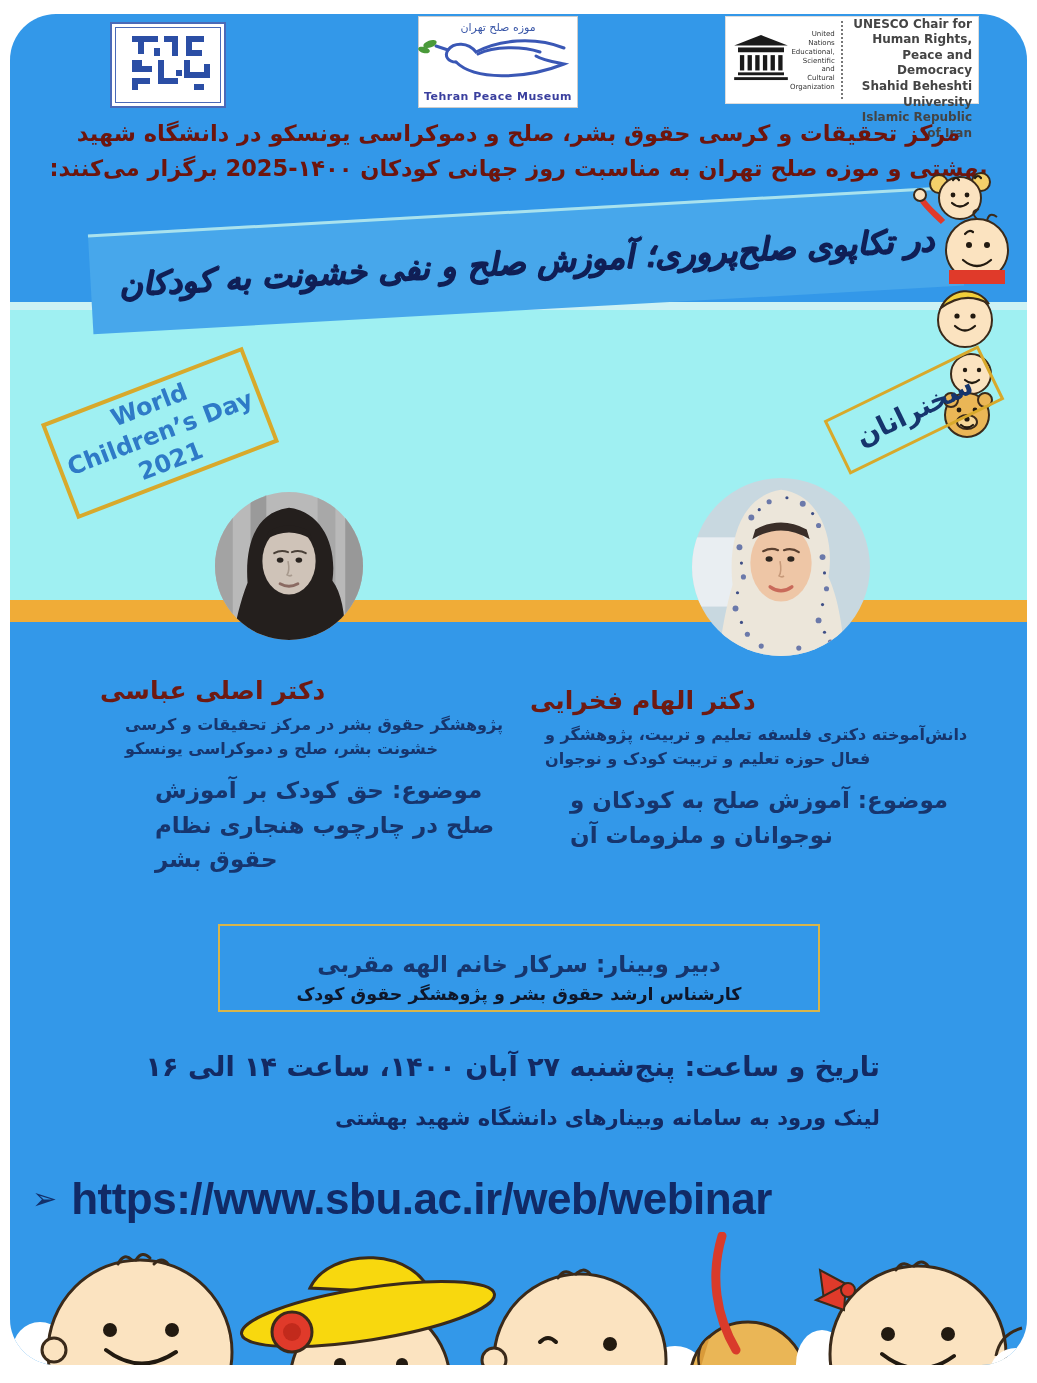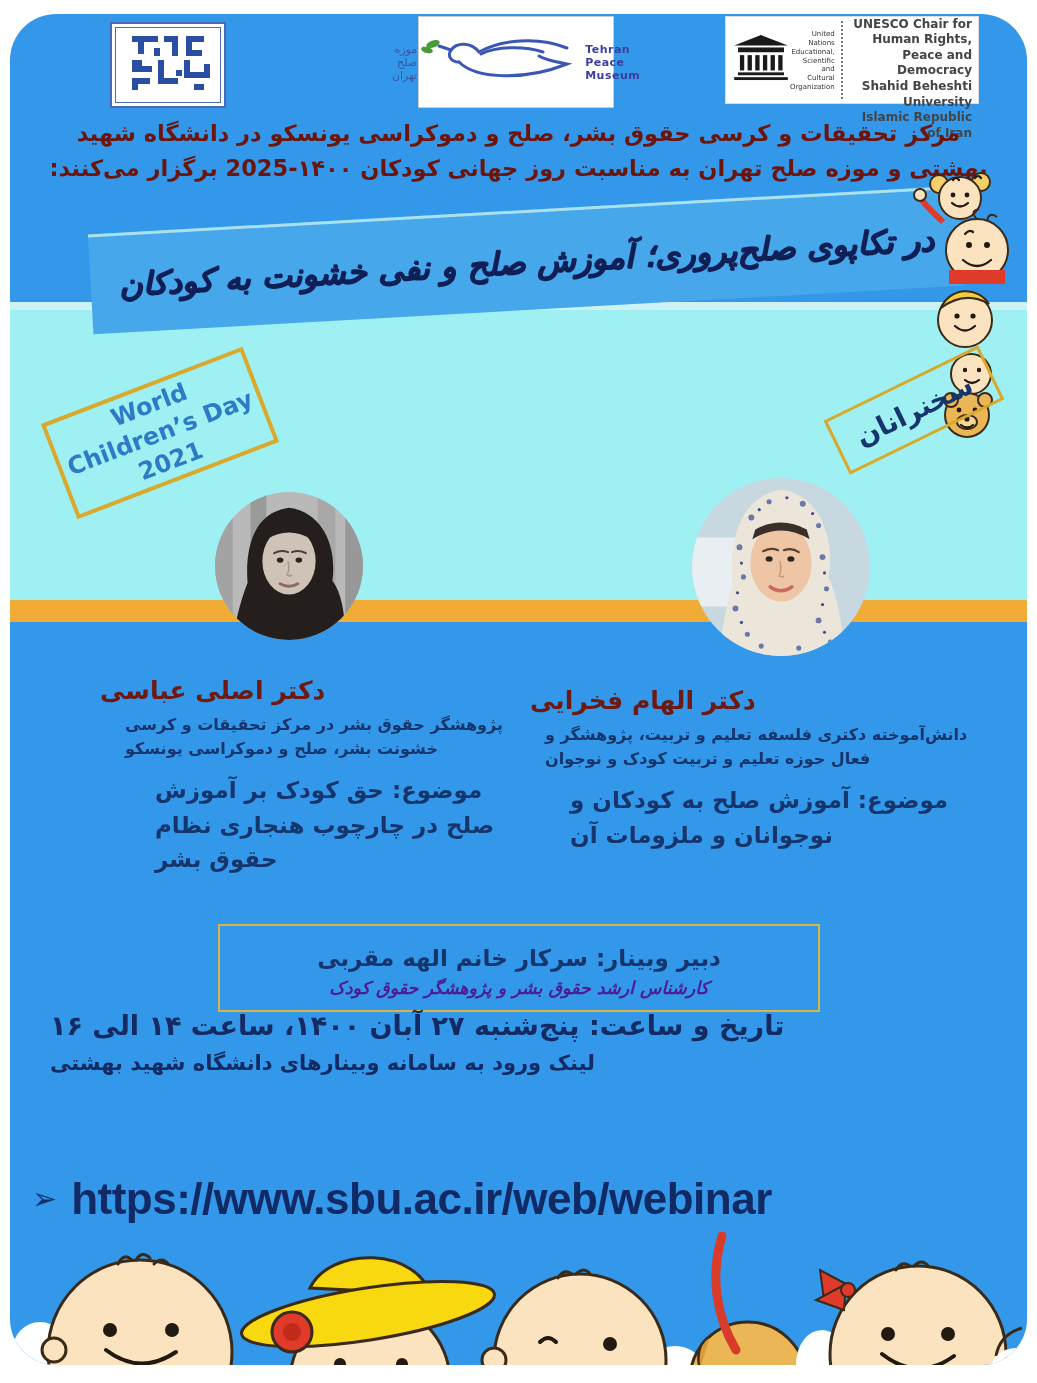--- a/index.html
+++ b/index.html
@@ -11,21 +11,21 @@
     background:#3398e9; border-radius:46px; overflow:hidden;
   }
   
   .pale-strip { position:absolute; left:0; top:288px; width:100%; height:16px; background:#ccf2f4; }
   .cyan-band  { position:absolute; left:0; top:296px; width:100%; height:290px; background:#9ff0f2; }
   .orange-band{ position:absolute; left:0; top:586px; width:100%; height:22px; background:#f0ac37; }
 
   
   .logo-box { position:absolute; background:#ffffff; display:flex; align-items:center; justify-content:center; }
   .sbu-box { left:100px; top:8px; width:116px; height:86px; border:2px solid #4a6ab8; box-shadow:inset 0 0 0 3px #ffffff, inset 0 0 0 4px #4a6ab8; }
-  .museum-box { left:408px; top:2px; width:196px; height:92px; border:1px solid #cccccc; padding:3px 4px; }
+  .museum-box { left:408px; top:2px; width:160px; height:92px; border:1px solid #cccccc; flex-direction:column; padding:3px 4px; }
   .museum-fa { font-size:11px; color:#3a57a8; direction:rtl; }
   .museum-en { font-size:11px; font-weight:bold; color:#3a3f9e; letter-spacing:.5px; }
   .unesco-box { left:715px; top:2px; width:254px; height:88px; border:1px solid #dddddd; padding:4px 6px; gap:6px; }
   .unesco-col { display:flex; flex-direction:row; align-items:center; justify-content:center; }
   .unesco-org { font-size:7px; color:#333333; text-align:right; line-height:1.25; margin-top:2px; }
   .unitwin-col { border-left:2px dotted #777; padding-left:7px; height:78px; display:flex; flex-direction:column; justify-content:center; }
   .chair-lines { font-size:12px; color:#444444; line-height:1.3; text-align:right;font-weight:bold; }
 
   
   .header-text {
@@ -76,29 +76,29 @@
   .speaker-bio { font-size:16px; font-weight:bold; color:#17356d; line-height:1.5; margin:0 auto; }
   .speaker-left .speaker-bio { width:430px; }
   .speaker-right .speaker-bio { width:440px; }
   .speaker-topic { font-size:23px; font-weight:bold; color:#17356d; line-height:1.5; margin:12px auto 0; }
   .speaker-left .speaker-topic { width:370px; }
   .speaker-right .speaker-topic { width:390px; }
 
   
   .moderator-box {
     position:absolute; left:208px; top:910px; width:602px; height:88px;
-    border:2px solid #d9b549; direction:rtl; text-align:center; padding-top:19px; z-index:5;
+    border:2px solid #d9b549; direction:rtl; text-align:center; padding-top:25px; z-index:5;
   }
   .moderator-line1 { font-size:23px; font-weight:bold; color:#16356d; }
-  .moderator-line2 { font-size:17.5px; font-weight:bold; color:#4c1d95; margin-top:7px;font-style:italic; }
-
-  
-  .schedule { position:absolute; left:40px; top:996px; width:830px; direction:rtl; text-align:left; z-index:5; }
+  .moderator-line2 { font-size:17.5px; font-weight:bold; color:#0f172a; margin-top:7px; }
+
+  
+  .schedule { position:absolute; left:40px; top:1037px; width:830px; direction:rtl; text-align:right; z-index:5; }
   .schedule-datetime { font-size:27px; font-weight:bold; color:#132a63; }
-  .schedule-link-label { font-size:21px; font-weight:bold; color:#132a63; margin-top:10px; }
+  .schedule-link-label { font-size:21px; font-weight:bold; color:#132a63; margin-top:24px; }
 
   
   .url-row { position:absolute; left:22px; top:1160px; display:flex; align-items:center; gap:14px; direction:ltr; z-index:5; }
   .url-bullet { font-size:30px; color:#13306b; line-height:1; }
   .url-text { font-size:44px; font-weight:bold; color:#112a66; letter-spacing:-.5px; font-family:"Liberation Sans", sans-serif; }
 
   
   .kids-column { position:absolute; right:6px; top:158px; width:118px; height:272px; z-index:4; }
   .children-band { position:absolute; left:0; top:1218px; width:1017px; height:147px; z-index:2; }
 </style>

